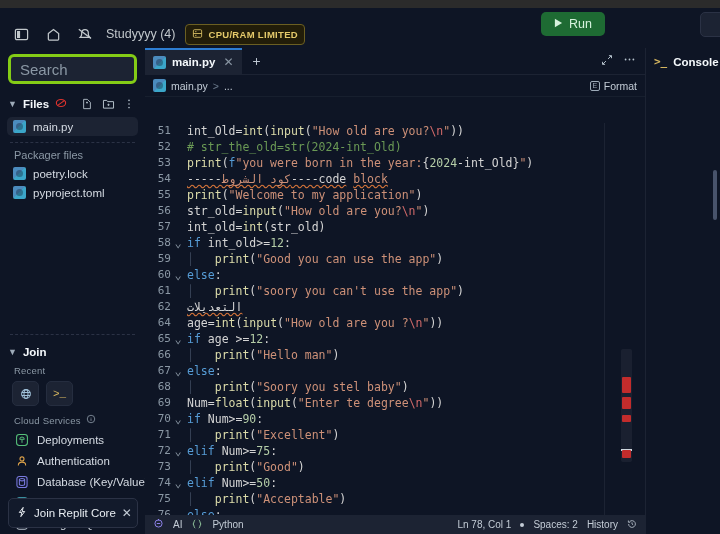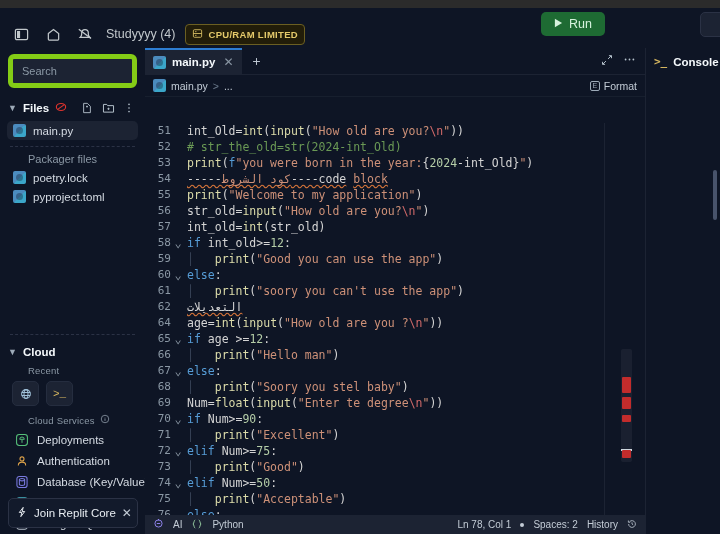--- a/index.html
+++ b/index.html
@@ -53,23 +53,23 @@
   }
 
   
   #sidebar {
     position: absolute; left: 0; top: 48px; width: 145px; height: 486px;
     background: #0e1525;
     display: flex; flex-direction: column;
   }
   #search-box {
     margin: 6px 8px 4px 8px; height: 28px;
-    background: #1c2333; border: 5px solid #84cc16; border-radius: 6px;
+    background: #1c2333; border: 3px solid #84cc16; border-radius: 6px;
     display: flex; align-items: center; padding: 12px 9px;
-    color: #8b98a5; font-size: 11px;
+    color: #8b98a5; font-size: 15px;
   }
   .section-head {
     display: flex; align-items: center; gap: 6px;
     padding: 7px 8px 5px 8px; color: #f5f9fc; font-size: 11.5px; font-weight: bold;
   }
   .chev { color: #9daab8; font-size: 9px; display:inline-block; }
   .sec-spacer { flex: 1; }
   .head-btn { width: 17px; height: 17px; display:flex; align-items:center; justify-content:center; color:#b6c2cd; }
   .file-row {
     display: flex; align-items: center; gap: 7px;
@@ -80,21 +80,21 @@
   .pyicon {
     width: 13px; height: 13px; flex: none; border-radius: 2px;
     background: linear-gradient(135deg,#4b8bbe 0 50%, #3ba6c9 50% 100%);
     position: relative;
   }
   .pyicon::after{
     content:""; position:absolute; left:3px; top:3px; width:7px; height:7px;
     border-radius:50%; background:#0e1525; opacity:.35;
   }
   .dashed-sep { border-top: 1px dashed #2b3245; margin: 6px 10px 4px 10px; }
-  .sub-label { color: #8b98a5; font-size: 11px; padding: 2px 14px 3px 28px; }
+  .sub-label { color: #8b98a5; font-size: 11px; padding: 2px 14px 3px 14px; }
   .sub-label.tiny { font-size: 9.5px; letter-spacing:.2px; }
   .svc-row {
     display:flex; align-items:center; gap:8px;
     padding: 3px 14px; color:#d5dbe3; font-size:11.5px; white-space:nowrap;
   }
   .svc-ico { width:15px; height:15px; flex:none; display:flex; align-items:center; justify-content:center;
              border-radius:3px; font-size:9px; }
   #recent-row { display:flex; gap:7px; padding: 2px 12px 6px 12px; }
   .recent-btn {
     width: 27px; height: 25px; border-radius: 5px; background:#1c2333;
@@ -297,21 +297,21 @@
   </div>
   <div class="file-row">
     <span class="pyicon"></span>
     <span>pyproject.toml</span>
   </div>
 
   <div class="dashed-sep" style="margin-top:auto;"></div>
 
   <div class="section-head">
     <span class="chev">▼</span>
-    <span>Cloud</span>
+    <span>Join</span>
   </div>
   <div class="sub-label tiny">Recent</div>
   <div id="recent-row">
     <div class="recent-btn">
       <svg width="14" height="14" viewBox="0 0 16 16" fill="none" stroke="#9fc0d8" stroke-width="1.15">
         <circle cx="8" cy="8" r="5"></circle>
           <ellipse cx="8" cy="8" rx="2.3" ry="5"></ellipse>
           <path d="M3.2 6.4h9.6M3.2 9.6h9.6"></path>
       </svg>
     </div>

